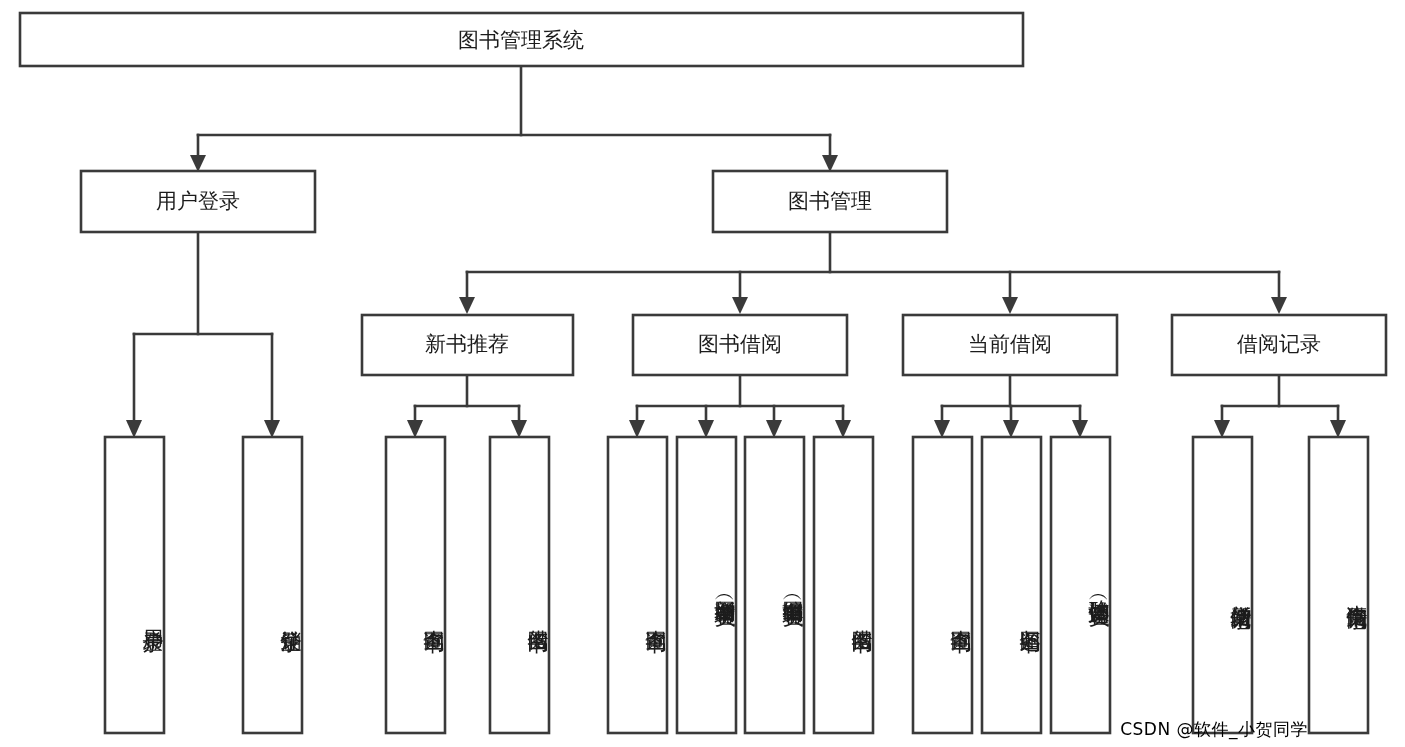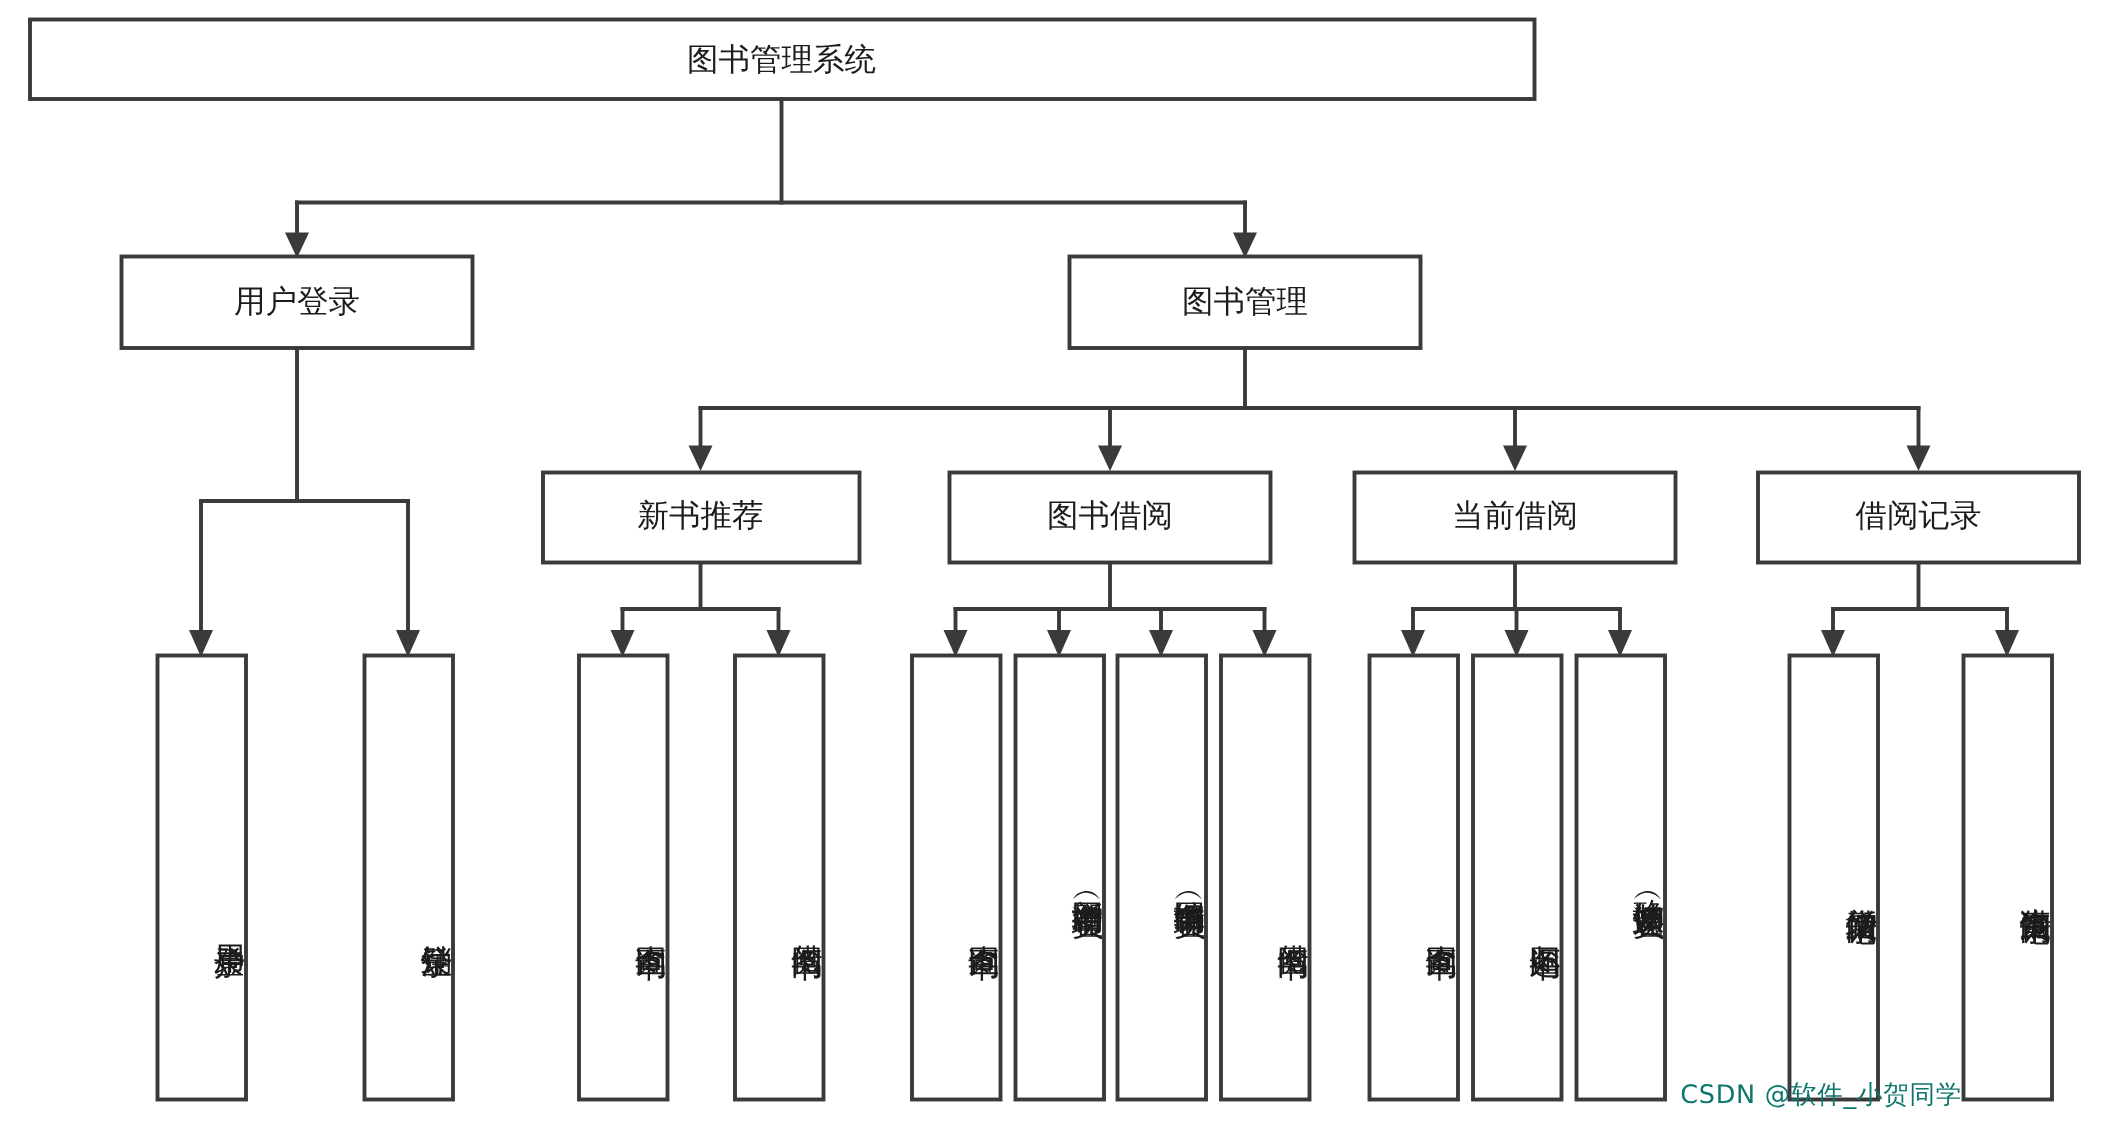--- a/index.html
+++ b/index.html
@@ -63,21 +63,21 @@
     letter-spacing: 1px;
     white-space: nowrap;
     pointer-events: none;
   }
   .watermark {
     position: absolute;
     right: 10px;
     bottom: 6px;
     font-family: "DejaVu Sans", "Liberation Sans", sans-serif;
     font-size: 17px;
-    color: #0f766e;
+    color: #000000;
     white-space: nowrap;
     letter-spacing: 0.5px;
   }
 </style>
 </head>
 <body>
 
 <div id="diagram-root">
 
   <svg id="diagram-svg" viewBox="0 0 1405 747">

